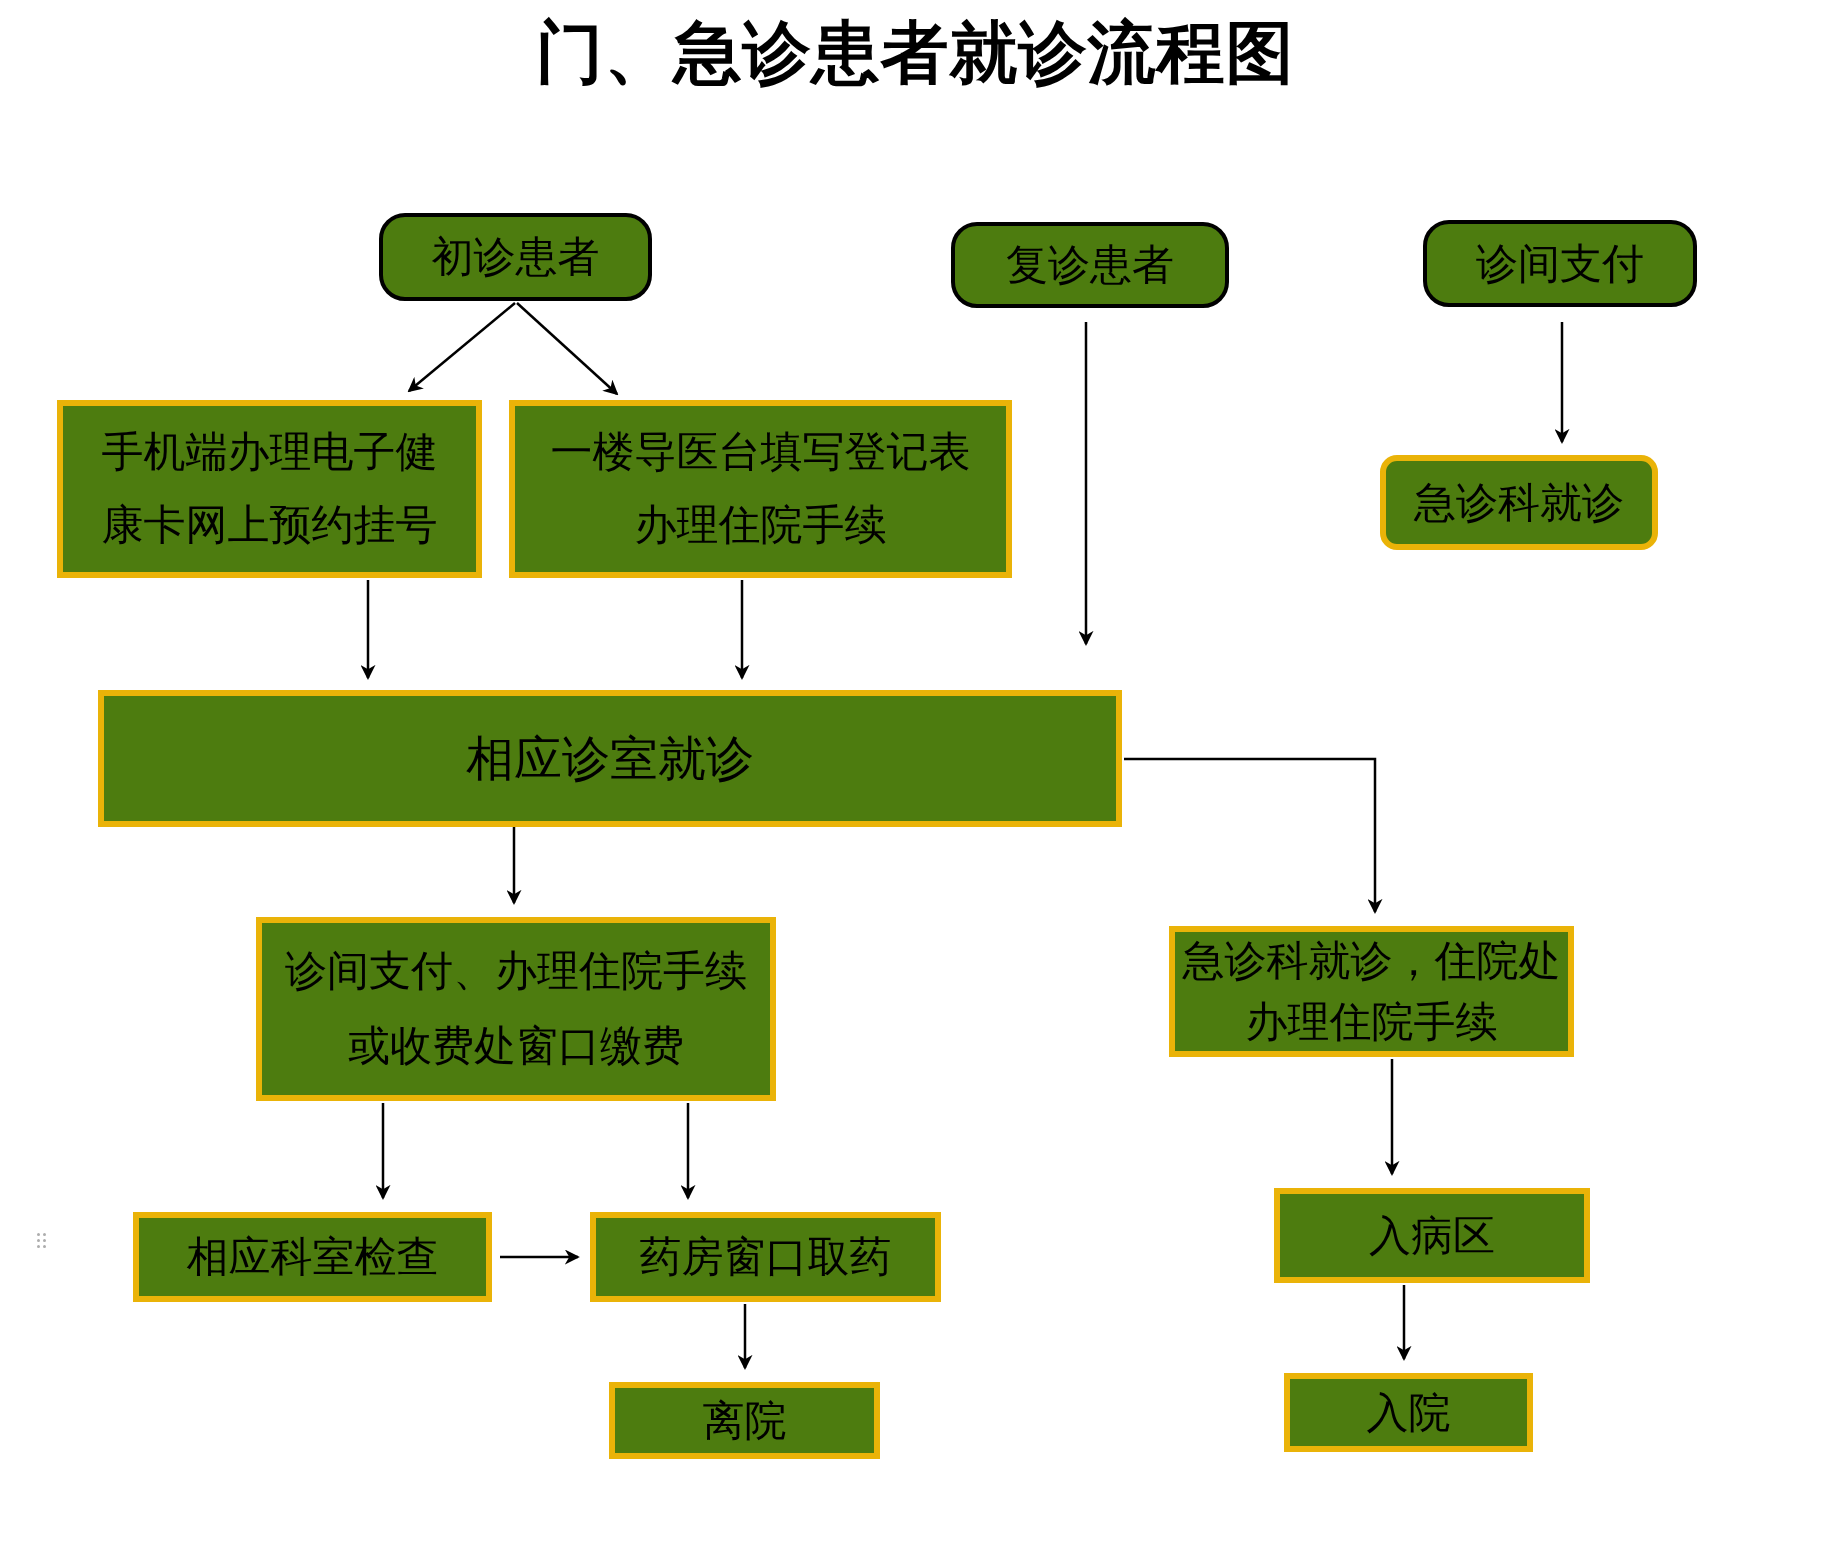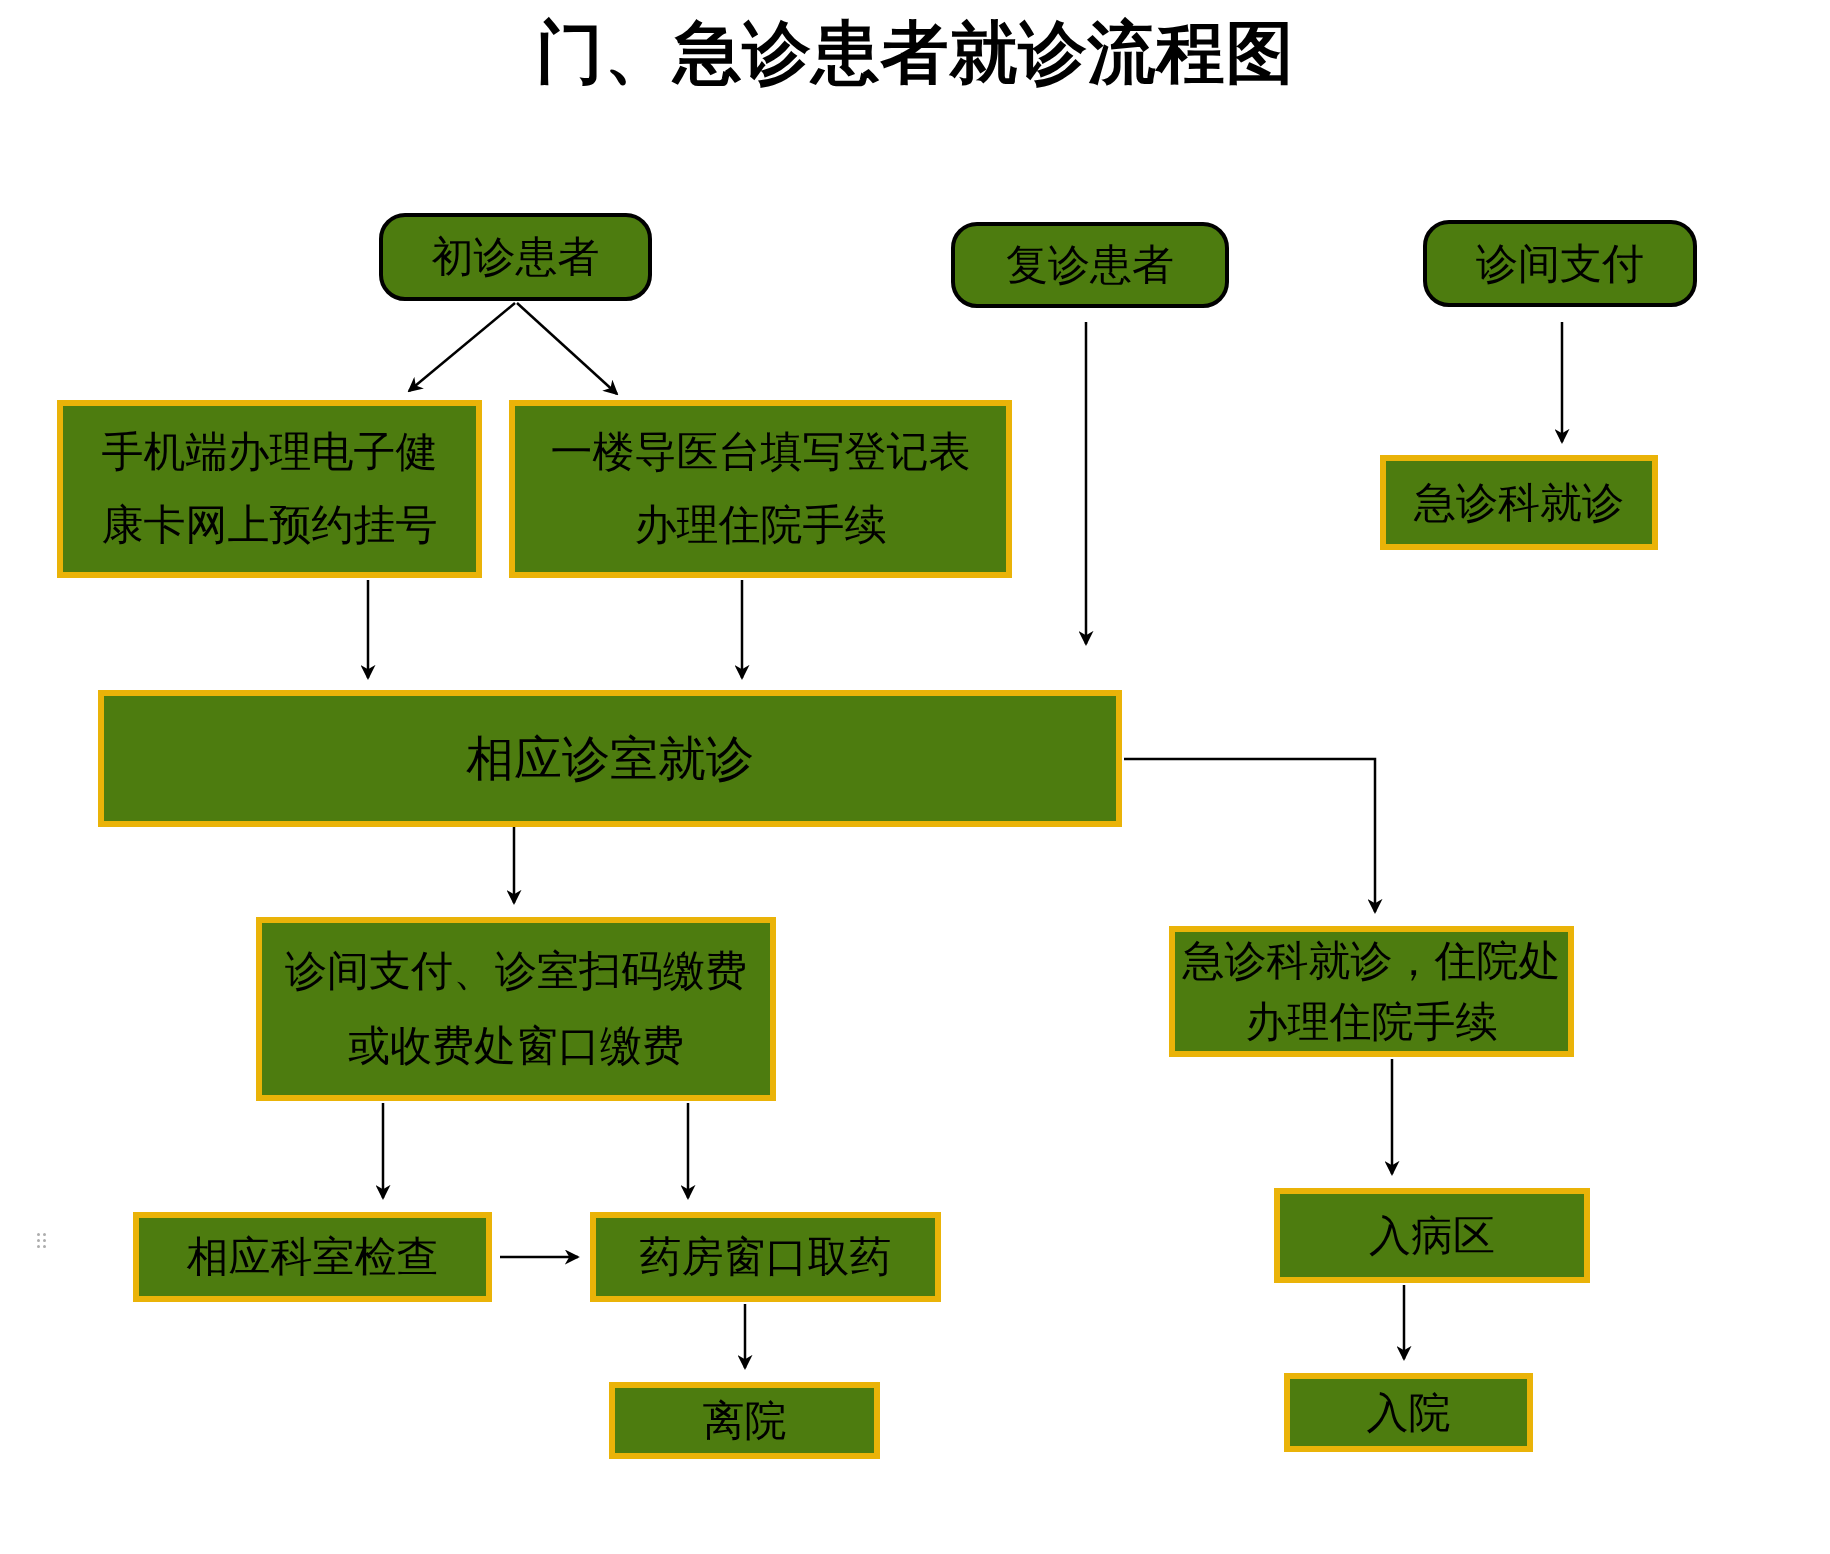--- a/index.html
+++ b/index.html
@@ -76,30 +76,30 @@
   <div class="node rect lh-reg" style="left:57px;top:400px;width:425px;height:178px;">
     <div class="ln">手机端办理电子健</div>
     <div class="ln">康卡网上预约挂号</div>
   </div>
 
   <div class="node rect lh-reg" style="left:509px;top:400px;width:503px;height:178px;">
     <div class="ln">一楼导医台填写登记表</div>
     <div class="ln">办理住院手续</div>
   </div>
 
-  <div class="node rect" style="left:1380px;top:455px;width:278px;height:95px;">
+  <div class="node rect" style="left:1380px;top:455px;width:278px;height:95px;border-radius:17px;">
     <div class="ln">急诊科就诊</div>
   </div>
 
   <div class="node rect big" style="left:98px;top:690px;width:1024px;height:137px;">
     <div class="ln">相应诊室就诊</div>
   </div>
 
   <div class="node rect lh-pay" style="left:256px;top:917px;width:520px;height:184px;">
-    <div class="ln">诊间支付、诊室扫码缴费</div>
+    <div class="ln">诊间支付、办理住院手续</div>
     <div class="ln">或收费处窗口缴费</div>
   </div>
 
   <div class="node rect lh-adm" style="left:1169px;top:926px;width:405px;height:131px;">
     <div class="ln">急诊科就诊，住院处</div>
     <div class="ln">办理住院手续</div>
   </div>
 
   <div class="node rect" style="left:133px;top:1212px;width:359px;height:90px;">
     <div class="ln">相应科室检查</div>

